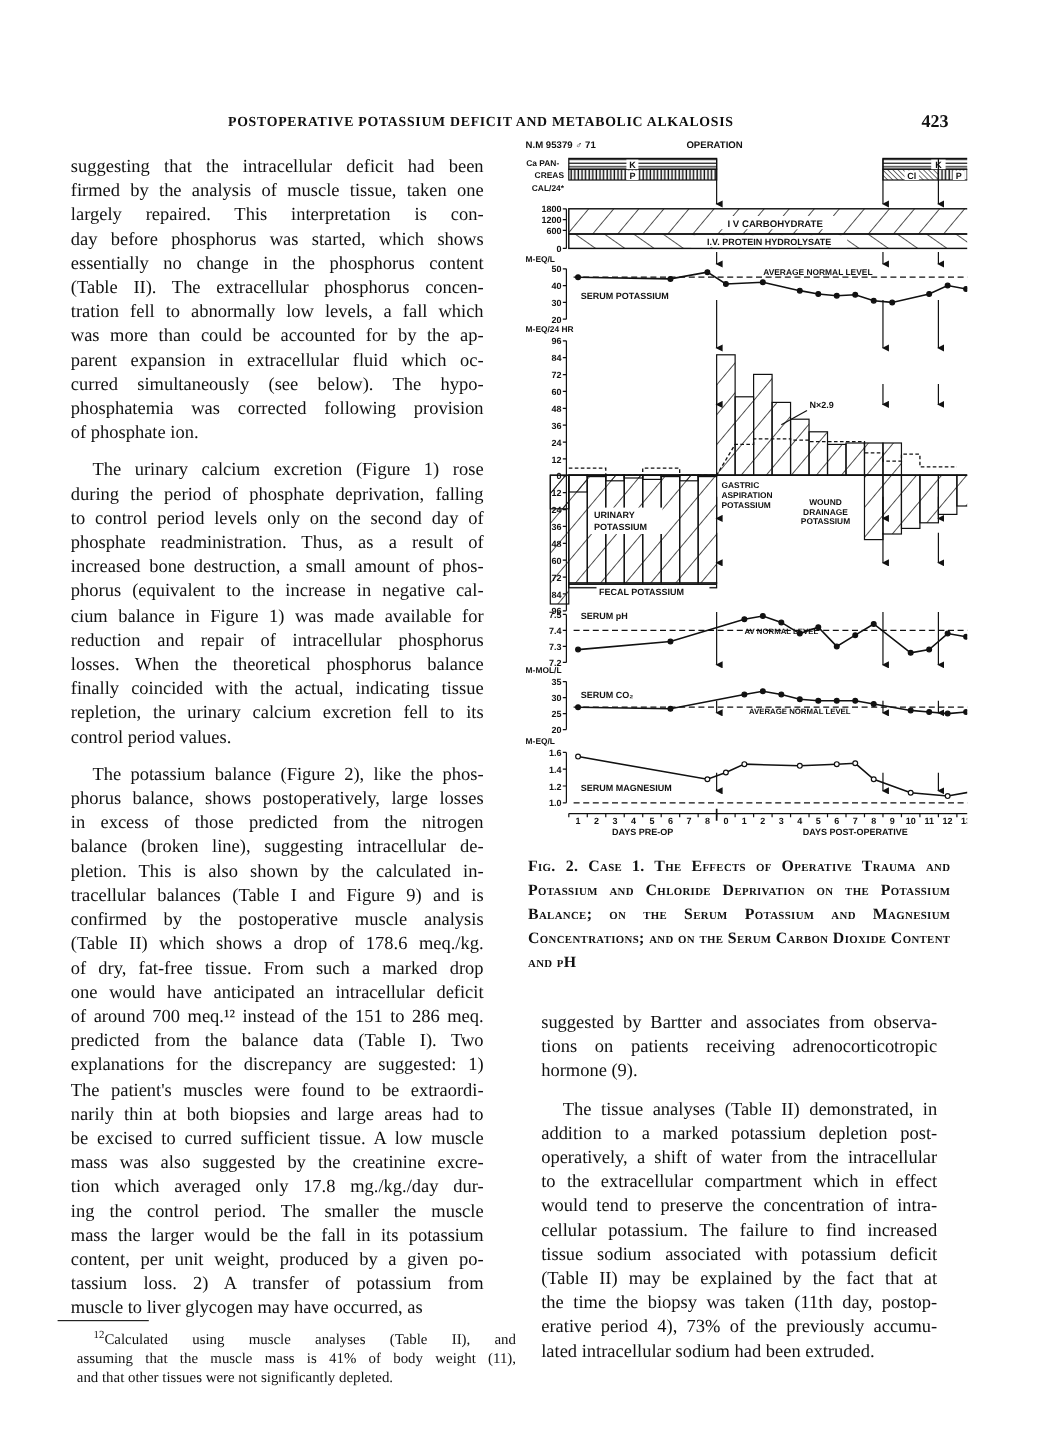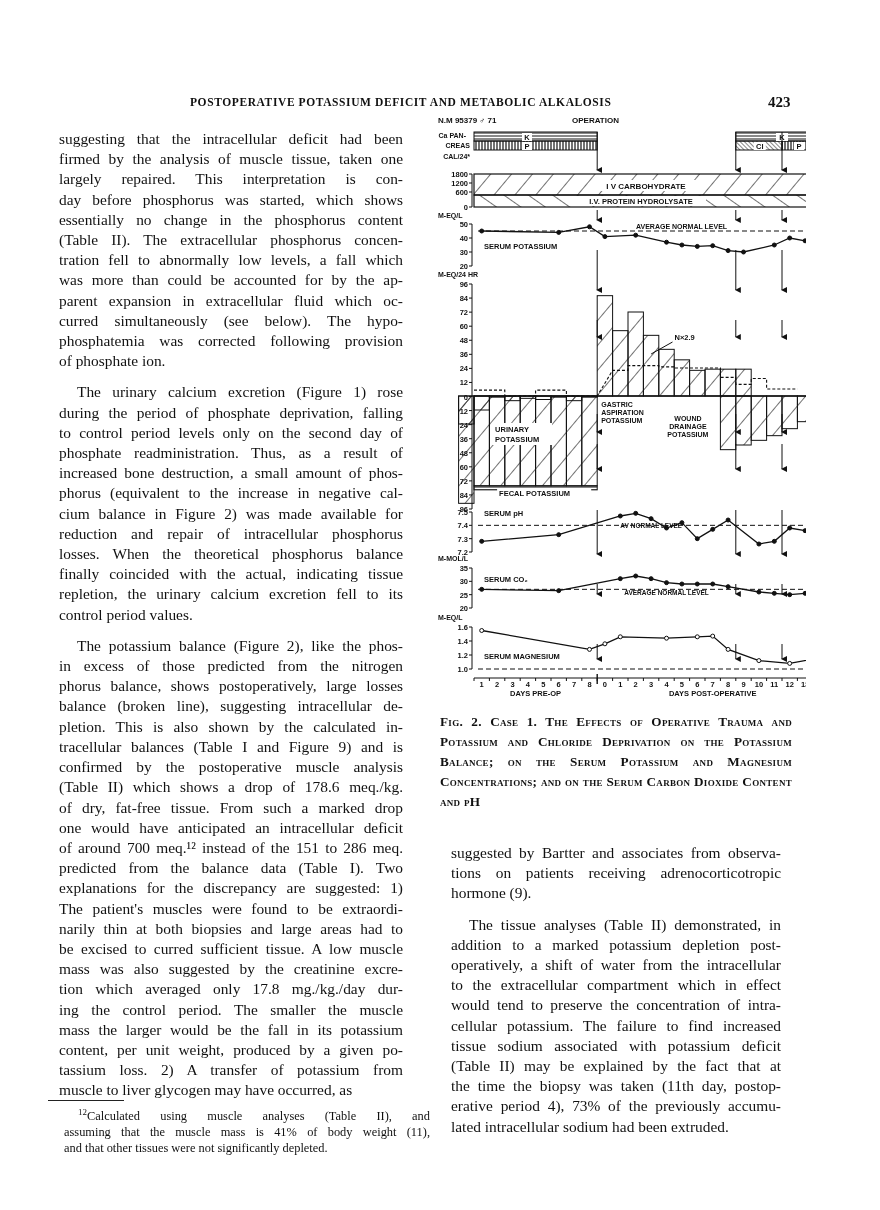--- a/index.html
+++ b/index.html
@@ -43,31 +43,31 @@
       <span class="ln">phosphatemia was corrected following provision</span>
       <span class="ln last">of phosphate ion.</span>
     </p>
     <p>
       <span class="ln" style="padding-left: 18px;">The urinary calcium excretion (Figure 1) rose</span>
       <span class="ln">during the period of phosphate deprivation, falling</span>
       <span class="ln">to control period levels only on the second day of</span>
       <span class="ln">phosphate readministration. Thus, as a result of</span>
       <span class="ln">increased bone destruction, a small amount of phos-</span>
       <span class="ln">phorus (equivalent to the increase in negative cal-</span>
-      <span class="ln">cium balance in Figure 2) was made available for</span>
+      <span class="ln">cium balance in Figure 1) was made available for</span>
       <span class="ln">reduction and repair of intracellular phosphorus</span>
       <span class="ln">losses. When the theoretical phosphorus balance</span>
       <span class="ln">finally coincided with the actual, indicating tissue</span>
       <span class="ln">repletion, the urinary calcium excretion fell to its</span>
       <span class="ln last">control period values.</span>
     </p>
     <p>
       <span class="ln" style="padding-left: 18px;">The potassium balance (Figure 2), like the phos-</span>
+      <span class="ln">phorus balance, shows postoperatively, large losses</span>
       <span class="ln">in excess of those predicted from the nitrogen</span>
-      <span class="ln">phorus balance, shows postoperatively, large losses</span>
       <span class="ln">balance (broken line), suggesting intracellular de-</span>
       <span class="ln">pletion. This is also shown by the calculated in-</span>
       <span class="ln">tracellular balances (Table I and Figure 9) and is</span>
       <span class="ln">confirmed by the postoperative muscle analysis</span>
       <span class="ln">(Table II) which shows a drop of 178.6 meq./kg.</span>
       <span class="ln">of dry, fat-free tissue. From such a marked drop</span>
       <span class="ln">one would have anticipated an intracellular deficit</span>
       <span class="ln">of around 700 meq.¹² instead of the 151 to 286 meq.</span>
       <span class="ln">predicted from the balance data (Table I). Two</span>
       <span class="ln">explanations for the discrepancy are suggested: 1)</span>

